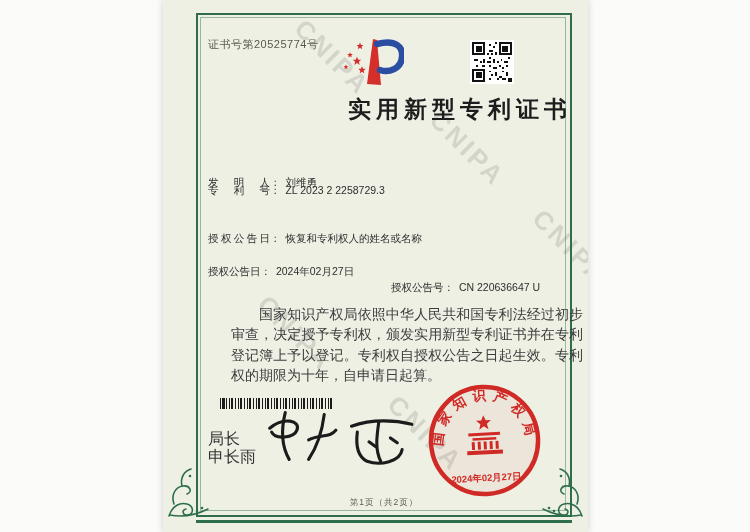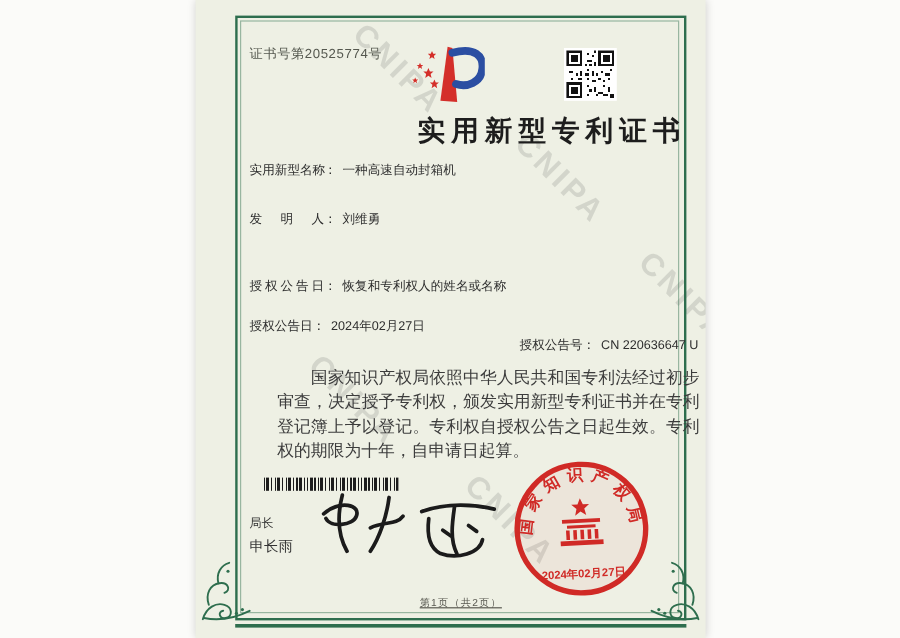--- a/index.html
+++ b/index.html
@@ -66,27 +66,27 @@
     margin-left:23px;
   }
   .legal p{margin:0 0 4px 0;text-indent:2em;}
   .barcode{
     position:absolute;left:57px;top:398px;width:112px;height:11px;
     background:repeating-linear-gradient(90deg,
       #1c1c1c 0px,#1c1c1c 1px,transparent 1px,transparent 2px,
       #1c1c1c 2px,#1c1c1c 4.5px,transparent 4.5px,transparent 6px,
       #1c1c1c 6px,#1c1c1c 7px,transparent 7px,transparent 9px);
   }
-  .signer-title{position:absolute;left:45px;top:429px;font-size:10px;color:#333;}
-  .signer-name{position:absolute;left:45px;top:447px;font-size:12px;color:#333;text-align:right;}
+  .signer-title{position:absolute;left:45px;top:429px;font-size:16px;color:#333;}
+  .signer-name{position:absolute;left:45px;top:447px;font-size:16px;color:#333;text-align:right;}
   .signature{position:absolute;left:95px;top:404px;width:185px;height:64px;}
   .seal{position:absolute;left:262px;top:381px;width:119px;height:119px;transform:rotate(-3deg);}
   .footer-page{
     position:absolute;left:33px;top:497px;width:376px;text-align:center;
-    font-size:8.5px;color:#5a5a52;letter-spacing:1px;text-decoration:underline;
+    font-size:8.5px;color:#5a5a52;letter-spacing:1px;
   }
   .ornament{position:absolute;width:50px;height:55px;top:464px;}
   .ornament.left{left:3px;}
   .ornament.right{left:372px;transform:scaleX(-1);}
 </style>
 </head>
 <body>
 
 <div class="stage">
   <div class="page">
@@ -190,37 +190,37 @@
           <rect x="9" y="19" width="1" height="1"></rect>
             <rect x="13" y="19" width="1" height="1"></rect>
             <rect x="16" y="19" width="2" height="1"></rect>
           <rect x="19" y="19" width="2" height="2"></rect>
         </g>
       </svg>
     </div>
 
     <div class="title">实用新型专利证书</div>
 
-    <div class="field" style="top:135px;">
-      <span class="flabel">实用新型名称</span><span class="fcolon">：</span>
-      <span class="fvalue">一种高速自动封箱机</span>
-    </div>
     <div class="field" style="top:176px;">
       <span class="flabel">发明人</span><span class="fcolon">：</span>
       <span class="fvalue">刘维勇</span>
     </div>
+    <div class="field" style="top:184px;">
+      <span class="flabel">专利号</span><span class="fcolon">：</span>
+      <span class="fvalue">ZL 2023 2 2258729.3</span>
+    </div>
     <div class="field" style="top:232px;">
       <span class="flabel">授权公告日</span><span class="fcolon">：</span>
       <span class="fvalue">恢复和专利权人的姓名或名称</span>
     </div>
     <div class="field" style="top:265px;">
       <span class="flabel compact">授权公告日</span><span class="fcolon">：</span>
       <span class="fvalue">2024年02月27日</span>
     </div>
-    <div class="field" style="top:281px;left:228px;margin-left:42px;">
+    <div class="field" style="top:281px;left:228px;">
       <span class="flabel compact">授权公告号</span><span class="fcolon">：</span>
       <span class="fvalue">CN 220636647 U</span>
     </div>
 
     <div class="legal">
       <p>国家知识产权局依照中华人民共和国专利法经过初步审查，决定授予专利权，颁发实用新型专利证书并在专利登记簿上予以登记。专利权自授权公告之日起生效。专利权的期限为十年，自申请日起算。</p>
     </div>
 
     <div class="barcode"></div>
 

